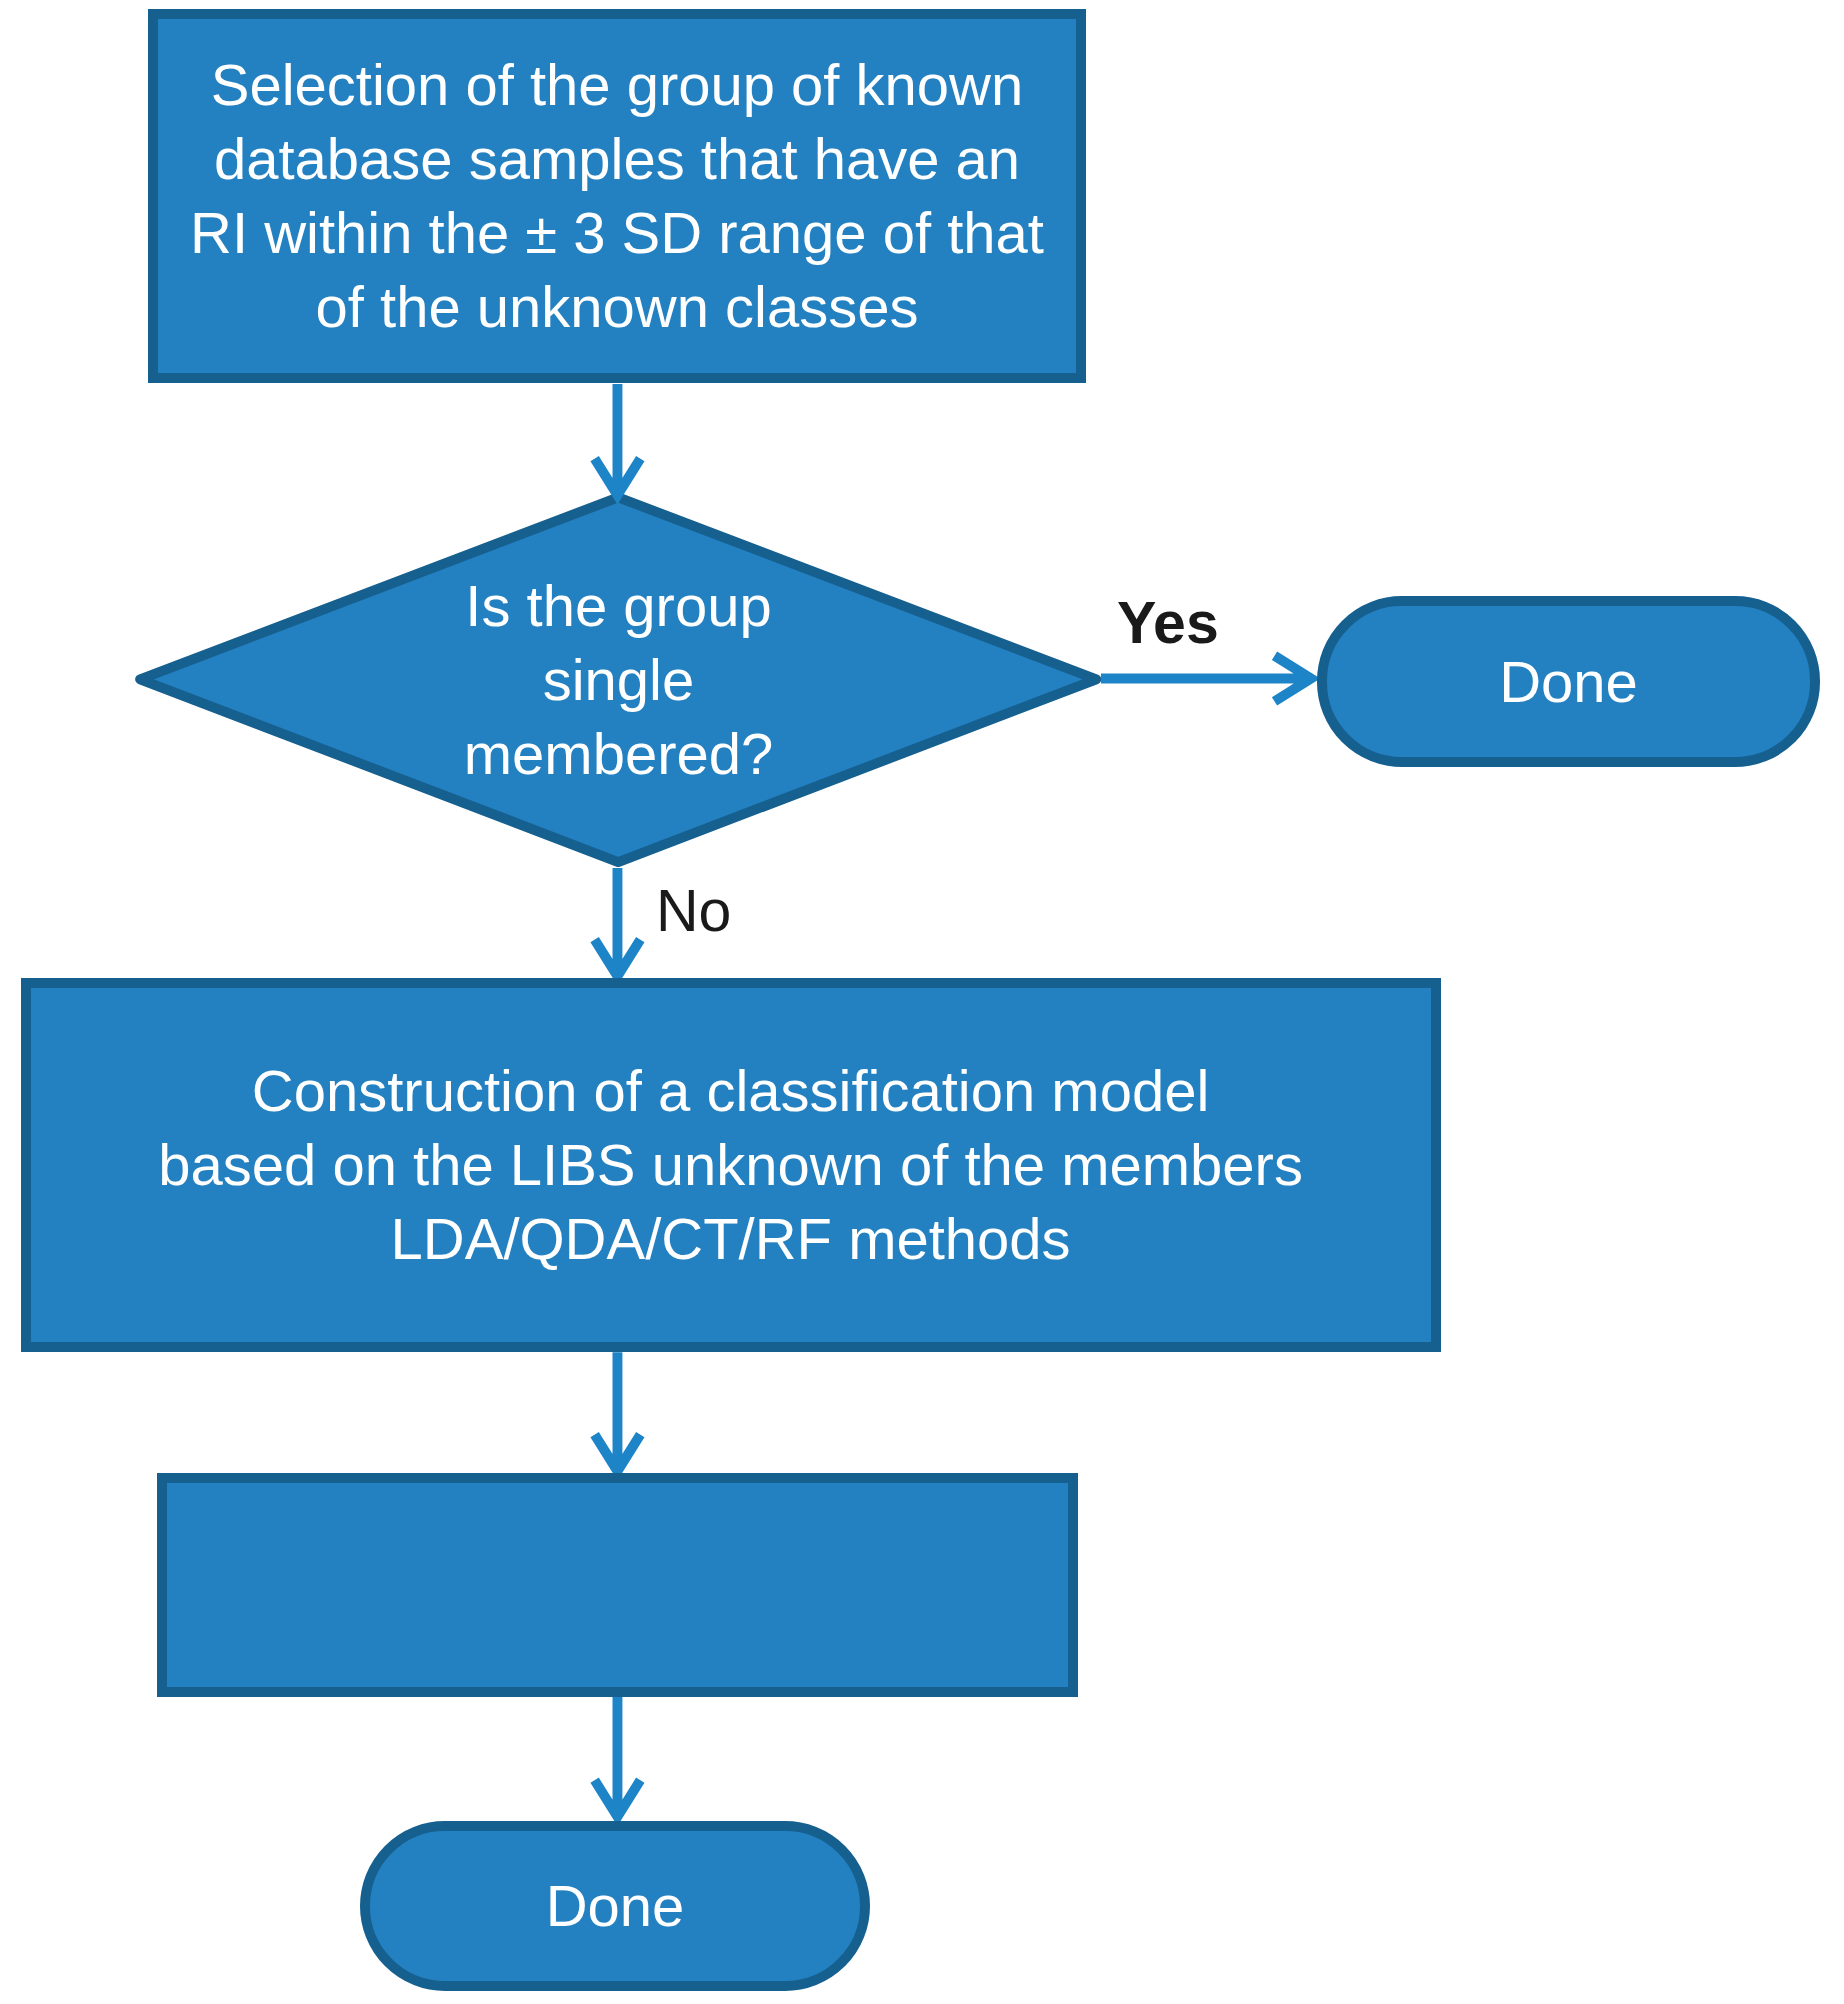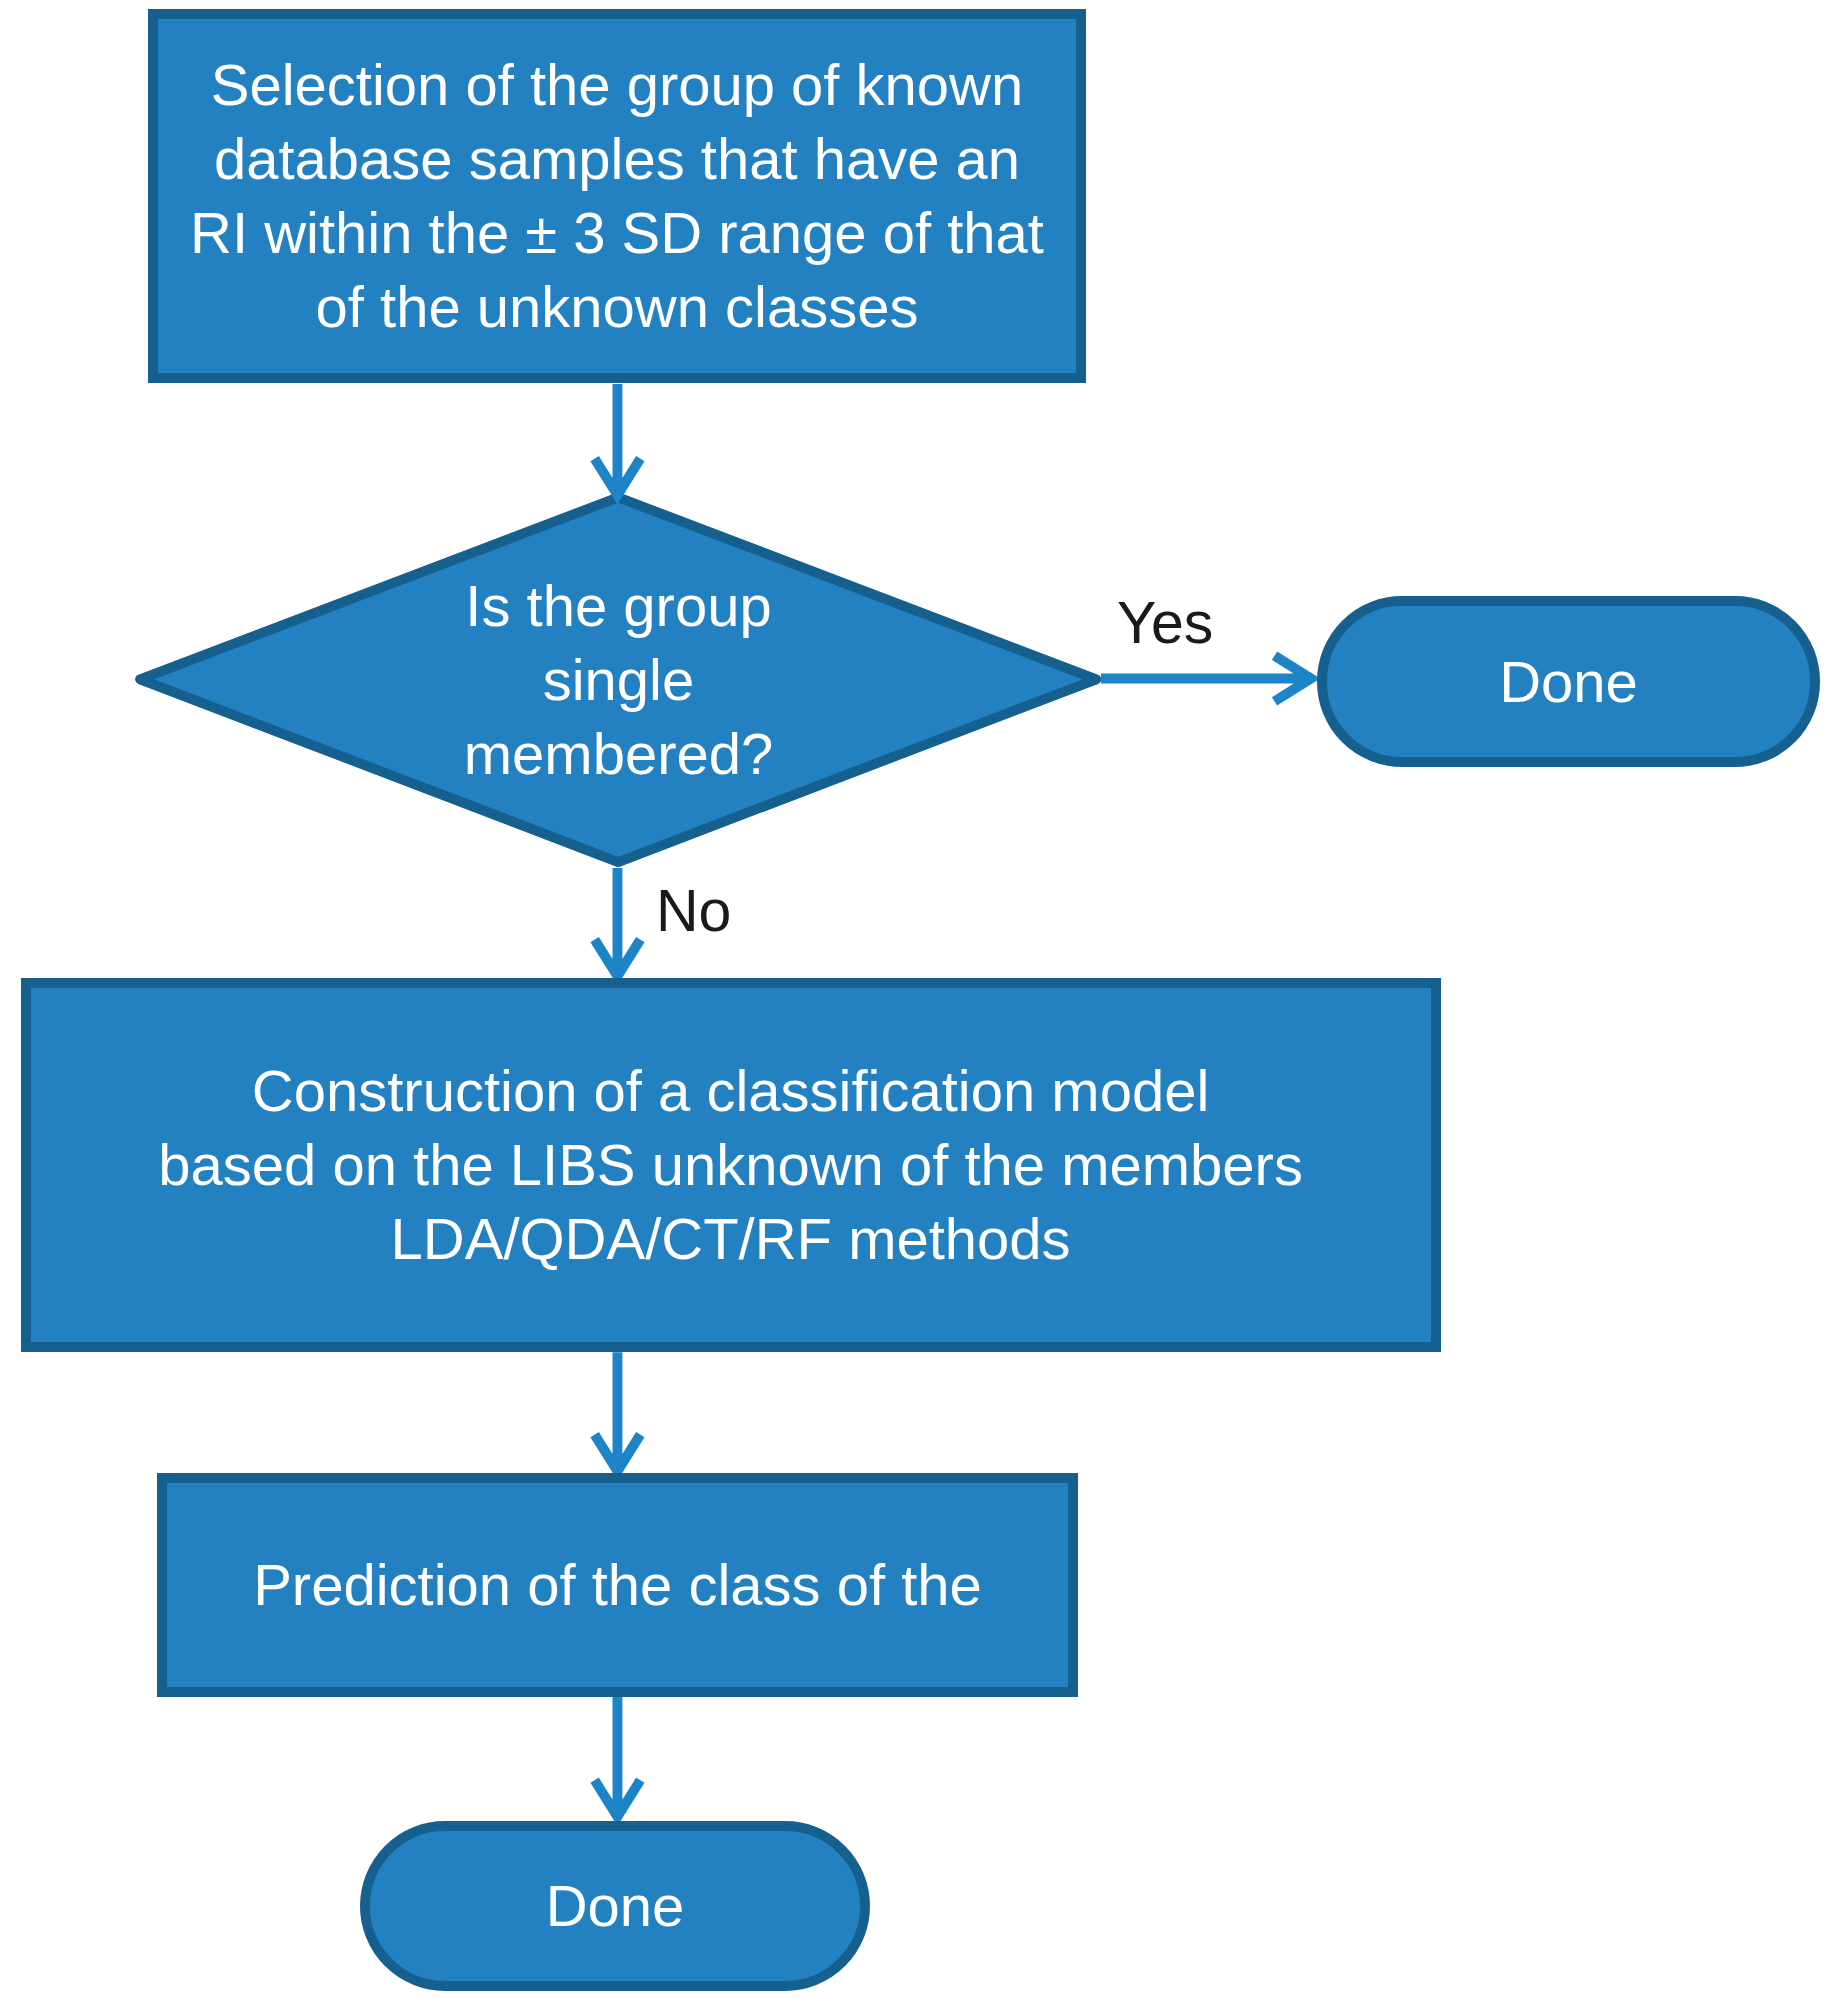--- a/index.html
+++ b/index.html
@@ -35,21 +35,21 @@
   #node-done-right{left:1317px;top:596px;width:503px;height:171px;}
   #node-done-bottom{left:360px;top:1821px;width:510px;height:170px;}
   .decision-text{
     position:absolute;left:314px;top:569px;width:609px;
     color:var(--node-text);text-align:center;
   }
   .edge-label{
     position:absolute;color:var(--label-text);
     font-size:59px;line-height:1;white-space:nowrap;
   }
-  #label-yes{left:1117px;top:594px;}
+  #label-yes{left:1117px;top:594px;font-weight:bold;}
   #label-no{left:656px;top:882px;}
   .diamond-shape{
     fill:var(--node-fill);
     stroke:var(--node-border);
     stroke-width:13;
     stroke-linejoin:round;
   }
   .connector{
     fill:none;
     stroke:var(--connector);
@@ -92,21 +92,20 @@
     <div class="tline">Done</div>
   </div>
 
   <div class="node" id="node-construction">
     <div class="tline">Construction of a classification model</div>
     <div class="tline">based on the LIBS unknown of the members</div>
     <div class="tline">LDA/QDA/CT/RF methods</div>
   </div>
 
   <div class="node" id="node-prediction">
-    <div class="tline">Prediction of the class of the</div>
   </div>
 
   <div class="node pill" id="node-done-bottom">
     <div class="tline">Done</div>
   </div>
 
 </div>
 
 
 </body></html>

